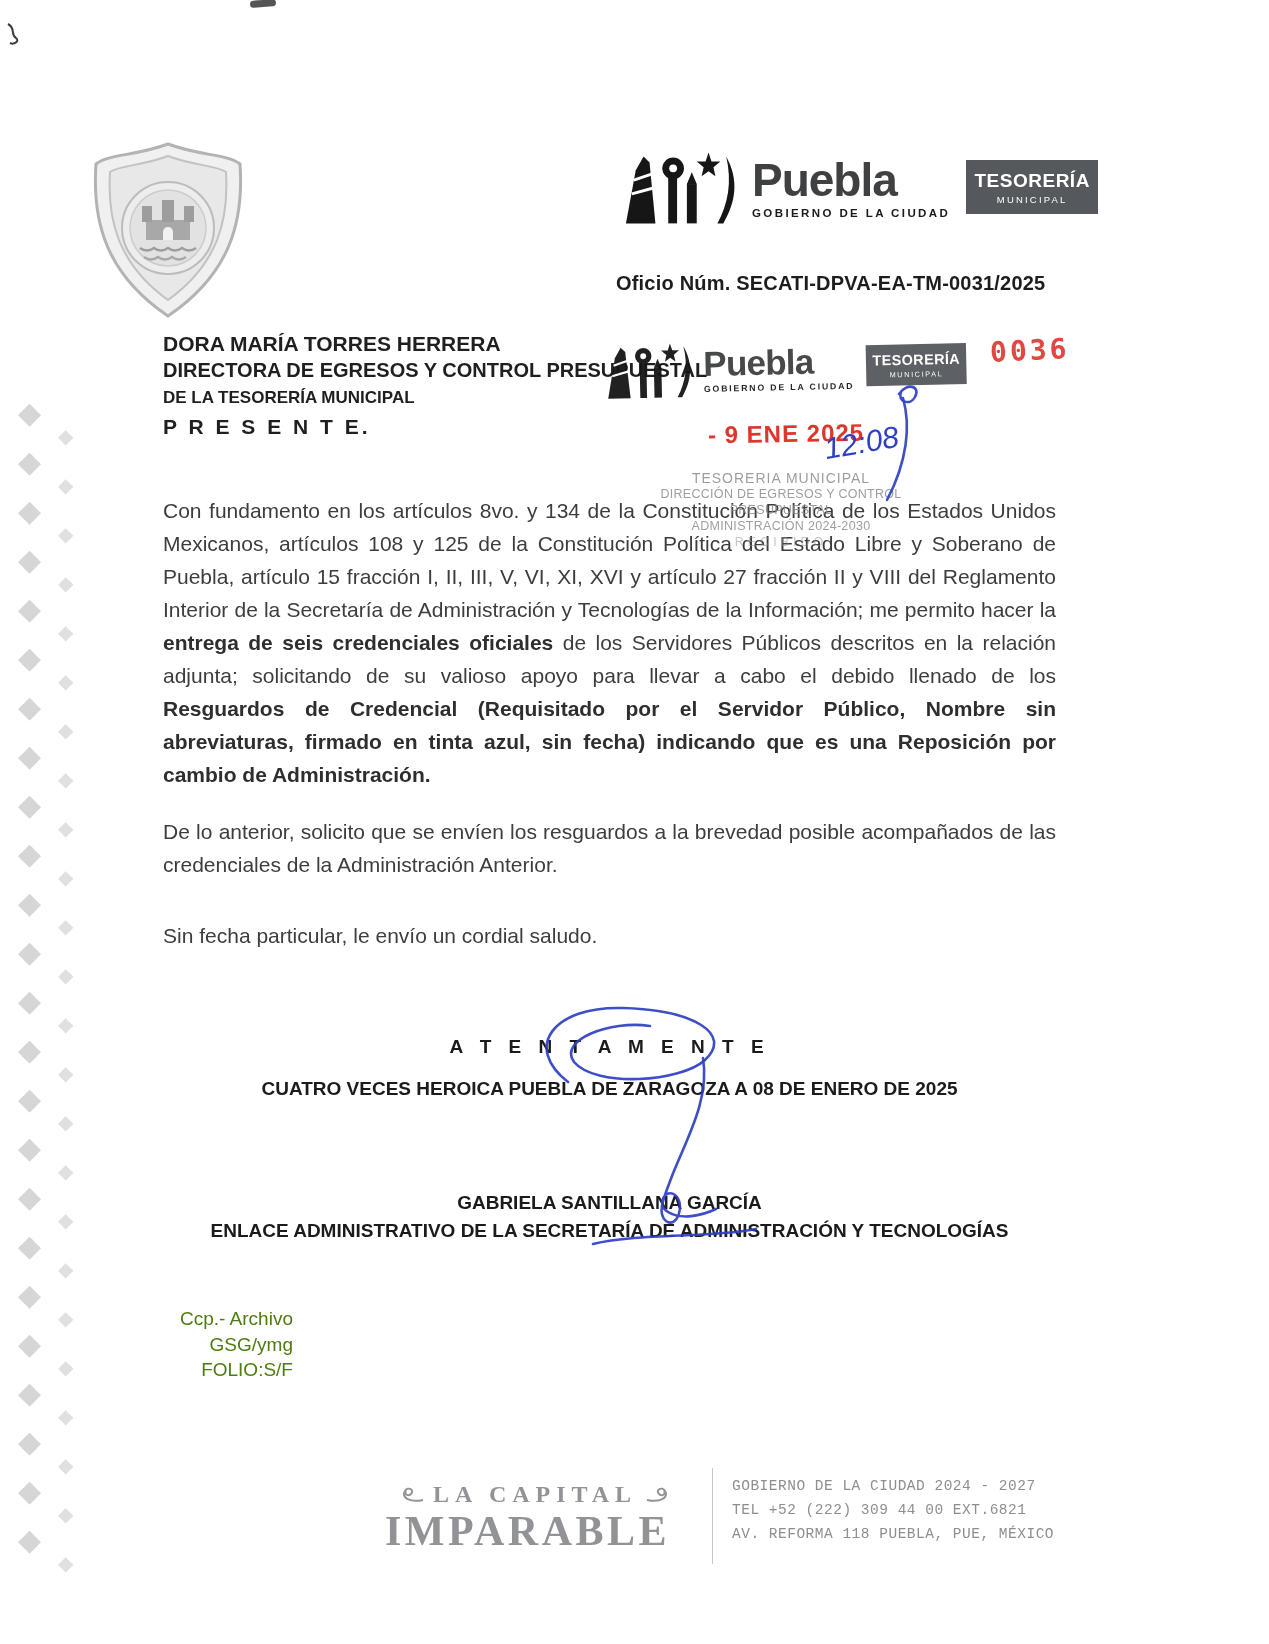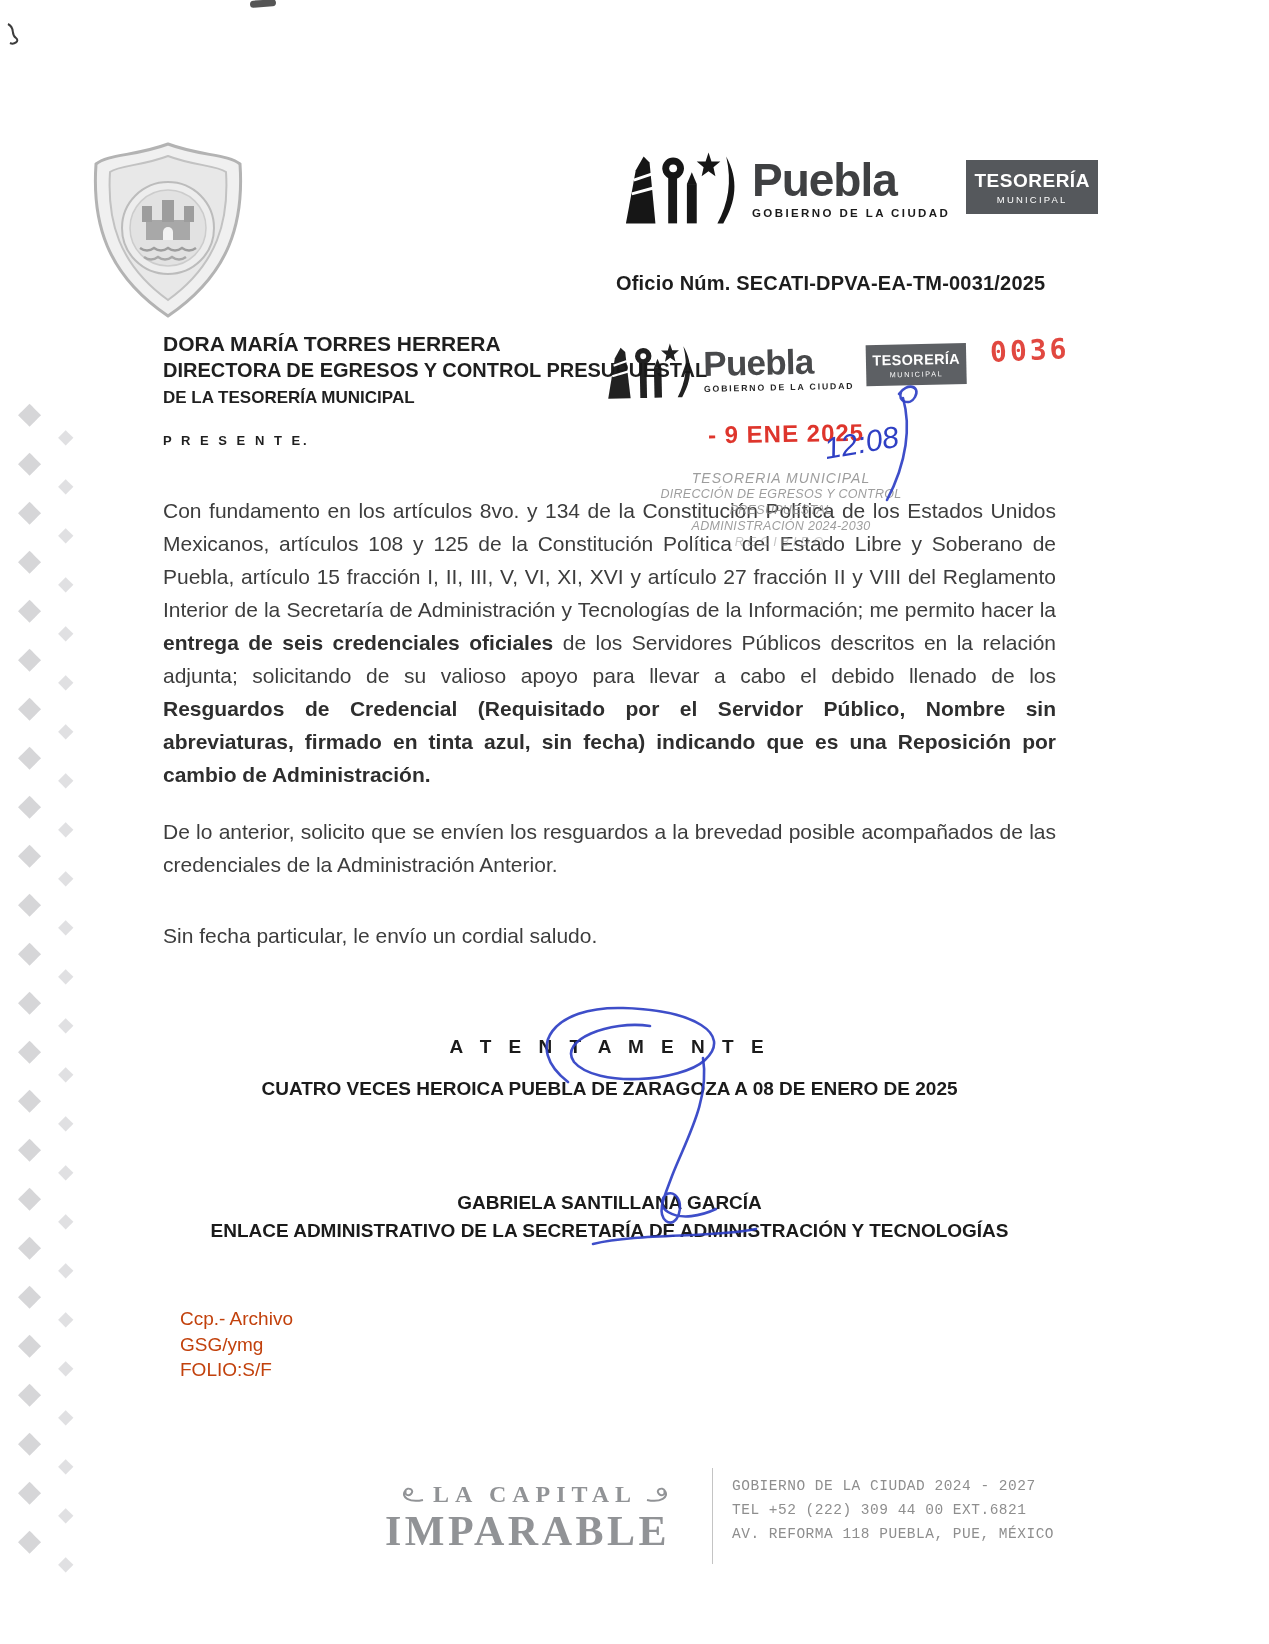--- a/index.html
+++ b/index.html
@@ -37,31 +37,31 @@
   .header-logo { left:622px; top:146px; }
   .stamp-logo  { left:604px; top:340px; transform:scale(0.76) rotate(-1.2deg); transform-origin:0 0; opacity:.95; z-index:3; }
 
   .oficio-num { left:616px; top:272px; font-size:20px; font-weight:700; color:#1d1d1d; letter-spacing:.2px; }
 
   
   .recipient { left:163px; top:330px; line-height:27px; color:#1f1f1f; z-index:2; }
   .r-name  { font-size:21px; font-weight:700; }
   .r-title { font-size:20px; font-weight:700; }
   .r-org   { font-size:17px; font-weight:700; }
-  .r-sal   { font-size:13px; font-weight:700; letter-spacing:3px; margin-top:16px; }
+  .r-sal   { font-size:21px; font-weight:700; letter-spacing:3px; margin-top:2px; }
 
   
   .stamp-folio { left:990px; top:334px; font-family:"DejaVu Sans Mono", monospace; font-size:28px; font-weight:700;
                  color:var(--stamp-red,#de352c); letter-spacing:3px; transform:rotate(-3deg); opacity:.9; z-index:4; }
   .stamp-date  { left:708px; top:420px; font-size:24px; font-weight:700; color:var(--stamp-red,#de352c);
                  letter-spacing:1px; transform:rotate(-1deg); z-index:4; }
   .stamp-time  { left:824px; top:426px; font-size:30px; font-style:italic; color:var(--ink-blue,#2e3fc4);
                  transform:rotate(-10deg); z-index:5; }
   .stamp-lines { left:636px; top:470px; width:290px; text-align:center; color:#8d8d8d;
-                 font-size:12.5px; line-height:16px; letter-spacing:.3px; opacity:.85; z-index:3;font-style:italic; }
+                 font-size:12.5px; line-height:16px; letter-spacing:.3px; opacity:.85; z-index:3; }
   .stamp-lines div:first-child { font-size:14px; letter-spacing:1px; }
   .stamp-lines div:last-child  { letter-spacing:4px; opacity:.6; }
 
   .penmark { left:845px; top:378px; width:100px; height:130px; z-index:5; pointer-events:none; }
 
   
   .body-block { left:163px; top:494px; width:893px; z-index:1; }
   .body-block p { font-size:21px; line-height:33px; text-align:justify; color:#3d3d3d; margin:0; }
   .p1 { margin-bottom:24px !important; }
   .p2 { margin-bottom:38px !important; }
@@ -71,21 +71,21 @@
   .closing { left:163px; top:1036px; width:893px; text-align:center; color:#1b1b1b; z-index:2; }
   .atent { font-size:19px; font-weight:700; letter-spacing:6px; }
   .place-date { font-size:19px; font-weight:700; margin-top:20px; }
   .signer-name { font-size:19px; font-weight:700; margin-top:92px; }
   .signer-title { font-size:19px; font-weight:700; line-height:27px; margin-top:3px; }
 
   .signature { left:498px; top:992px; width:330px; height:300px; z-index:6; pointer-events:none; }
   .ink { fill:none; stroke:var(--ink-blue,#2e3fc4); stroke-width:2.6; stroke-linecap:round; opacity:.92; }
 
   
-  .notes { left:180px; top:1306px; font-size:19px; line-height:25.5px; color:#c2410c; }
+  .notes { left:180px; top:1306px; font-size:19px; line-height:25.5px; color:#4d7c0f;text-align:right; }
 
   
   .brand { left:385px; top:1481px; width:300px; text-align:left; color:var(--brand-gray,#919396);font-family:Liberation Serif, serif; }
   .brand-top { display:flex; align-items:center; justify-content:center; gap:8px;
                font-size:24px; font-weight:700; letter-spacing:6px; }
   .flourish { width:26px; height:16px; }
   .flourish path { fill:none; stroke:var(--brand-gray,#919396); stroke-width:2; }
   .flip { transform:scaleX(-1); }
   .brand-main { font-size:42px; font-weight:700; letter-spacing:3.5px; line-height:46px; }
 

